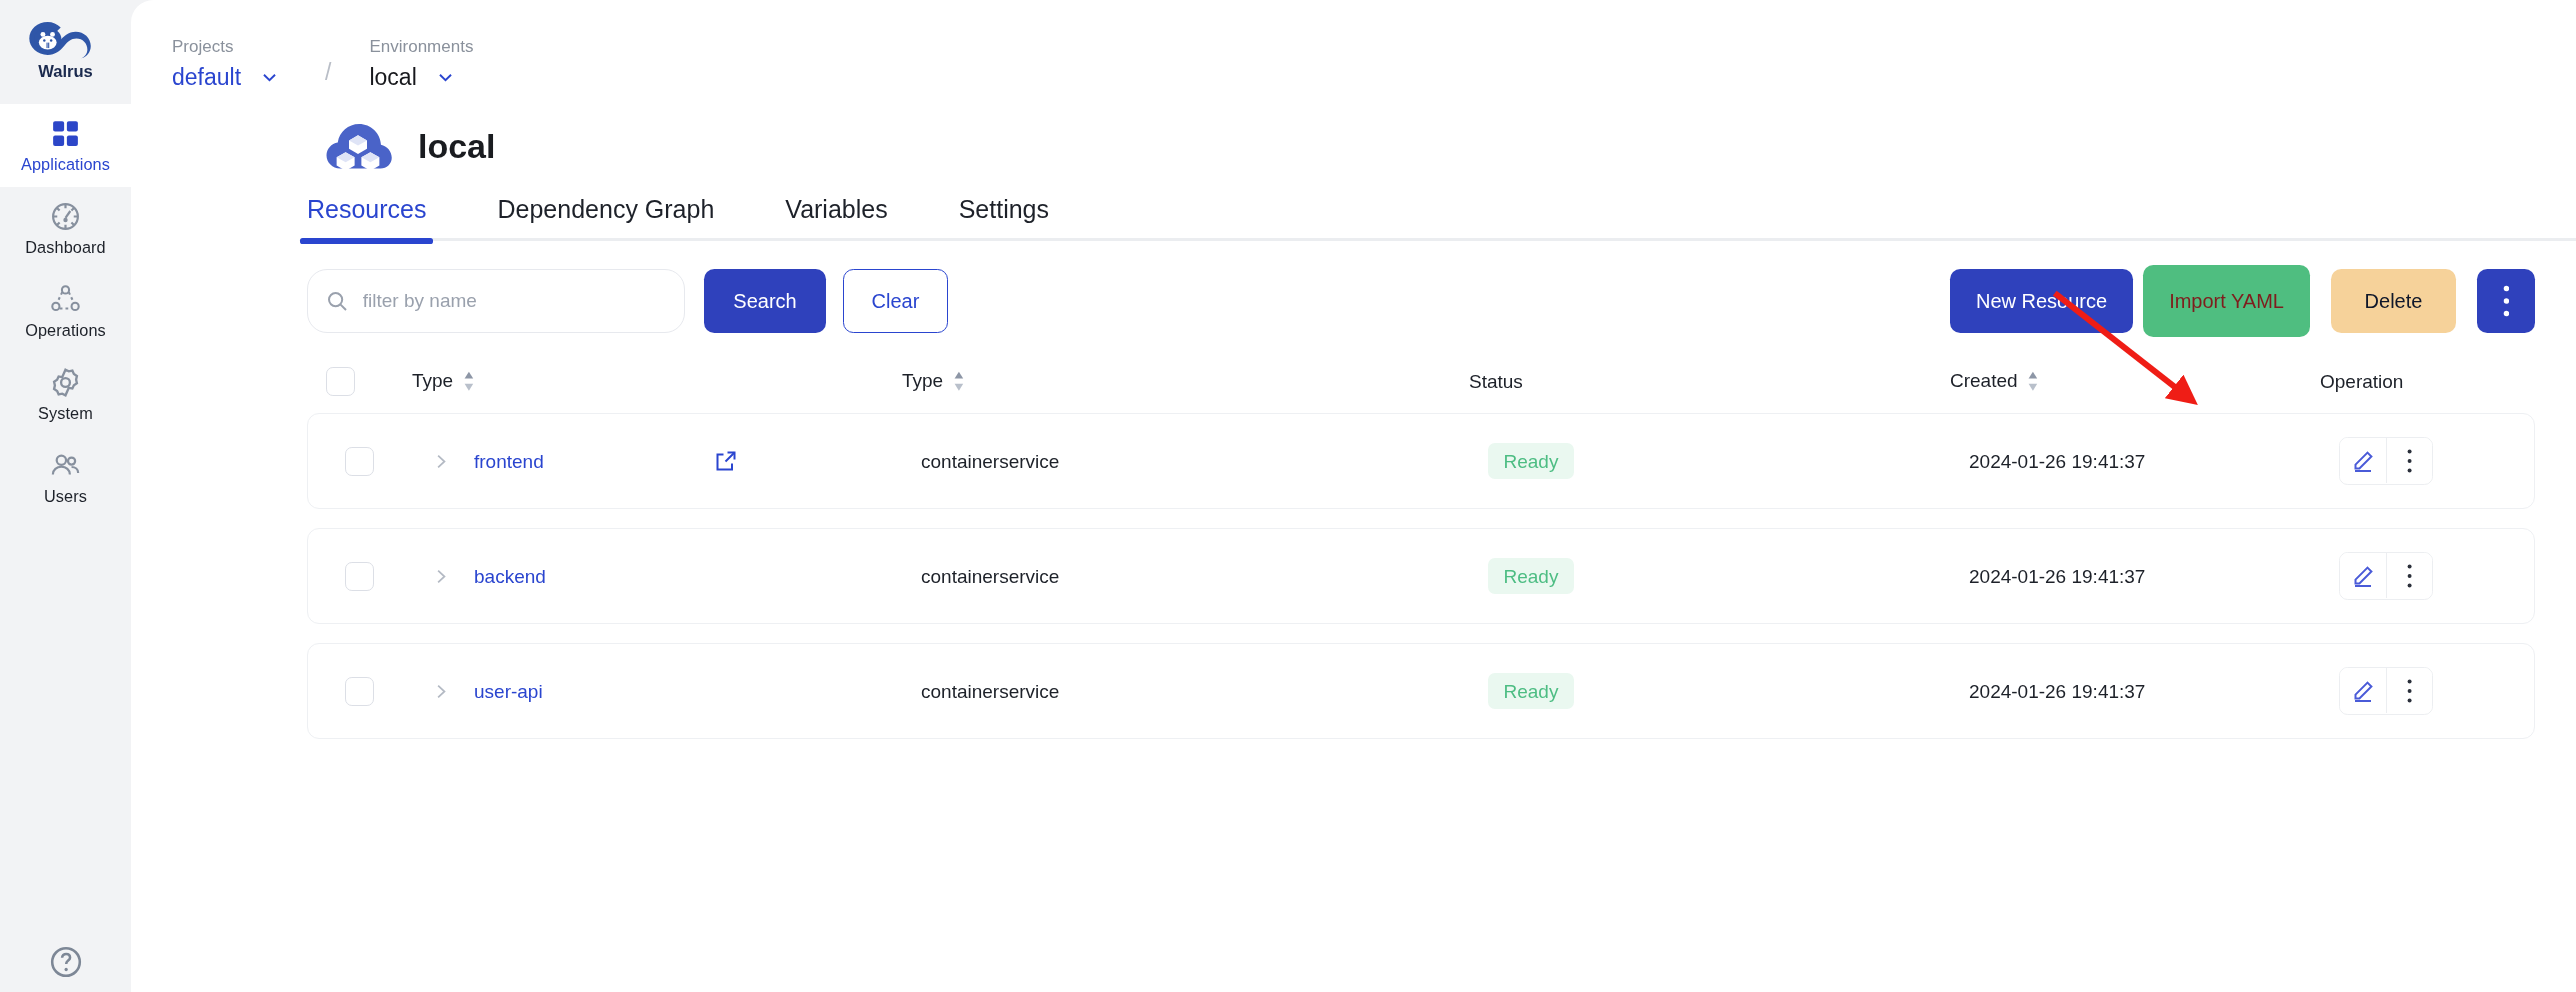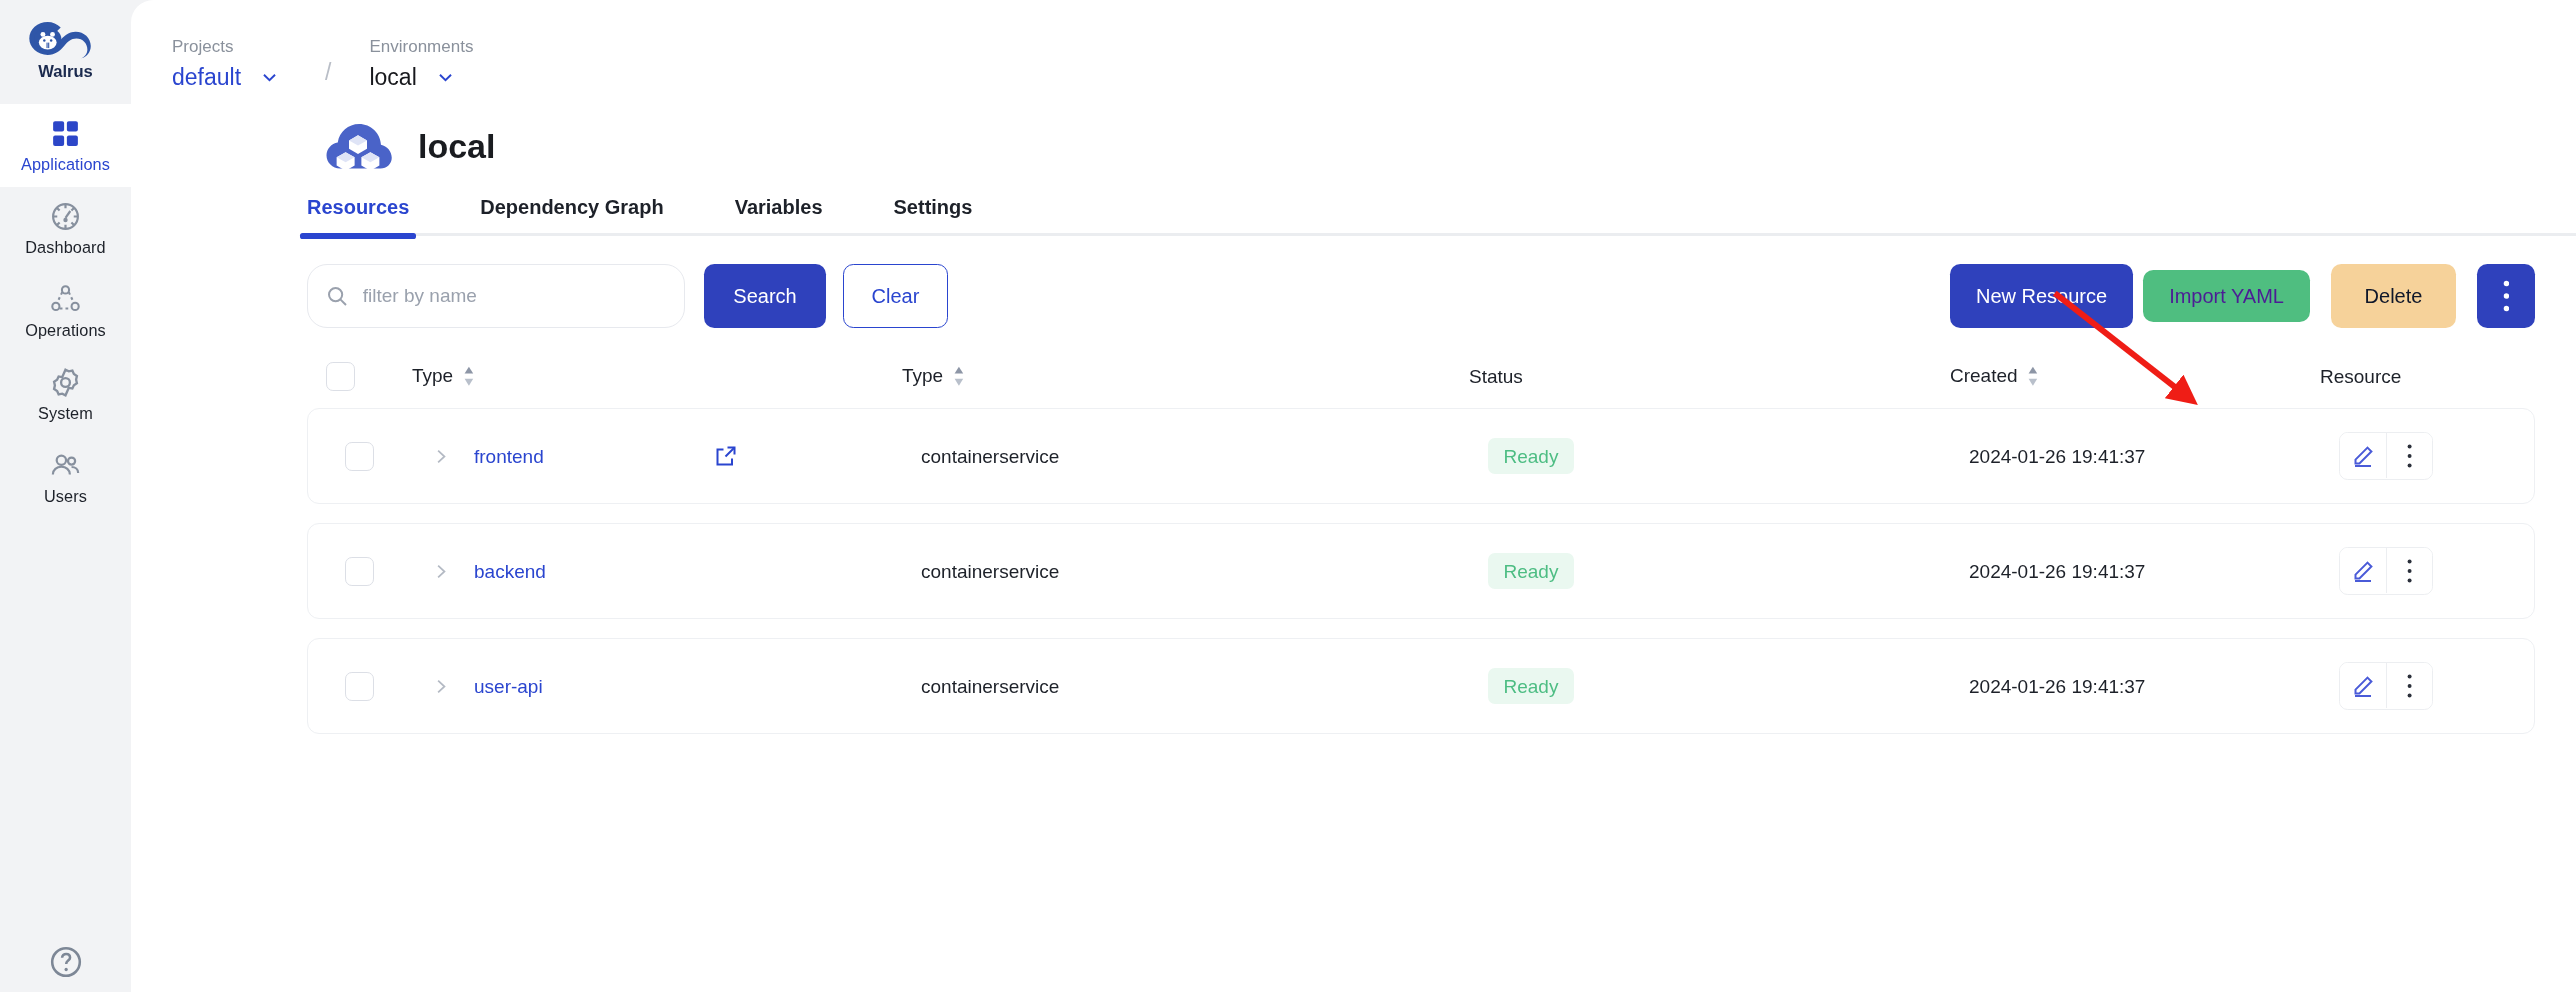--- a/index.html
+++ b/index.html
@@ -62,22 +62,22 @@
 
   
   .page-head { display: flex; align-items: center; gap: 24px; padding: 17px 0 0 191px; height: 96px; }
   .env-icon { width: 72px; height: 72px; display: block; }
   .page-title { font-size: 34px; color: #1a1c20; line-height: 1; }
 
   
   .tabs-bar { position: relative; margin-top: 12px; padding-left: 176px; }
   .tabs { display: flex; align-items: flex-end; gap: 0; position: relative; z-index: 2; }
   .tab {
-    font-size: 20px; color: #1d2129; padding: 0 0 19px 0; margin-right: 71px;
-    cursor: pointer; position: relative; line-height: 1; font-weight: bold;
+    font-size: 25px; color: #1d2129; padding: 0 0 19px 0; margin-right: 71px;
+    cursor: pointer; position: relative; line-height: 1;
   }
   .tab.active { color: #2a45cf; }
   .tab.active::after {
     content: ""; position: absolute; left: -6.9px; right: -6.9px; bottom: -2.6px; height: 5.2px;
     background: #2a45cf; border-radius: 2.6px;
   }
   .tabs-rule { position: absolute; left: 176px; right: 0; bottom: 0; height: 3.4px; background: #ebedf0; }
 
   
   .toolbar { display: flex; align-items: center; padding: 31px 0 0 176px; height: 89px; }
@@ -96,21 +96,21 @@
     border: none; border-radius: 10.3px; font-size: 20px; cursor: pointer;
     font-family: "Liberation Sans", sans-serif; line-height: 1;
     display: inline-flex; align-items: center; justify-content: center;
   }
   .btn-search { background: #2f41bc; color: #fff; width: 122px; height: 64px; margin-left: 19px; }
   .btn-clear { background: #fff; color: #2a45cf; width: 105px; height: 64px; margin-left: 17px;
                border: 1.7px solid #2a45cf; }
 
   .toolbar-right { margin-left: auto; display: flex; align-items: center; padding-right: 41px; }
   .btn-new { background: #2f41bc; color: #fff; height: 64px; padding: 0 26px; }
-  .btn-import { background: #4fbe80; color: #4c1d95; height: 52px; padding: 0 26px; margin-left: 10px; }
+  .btn-import { background: #4fbe80; color: #7f1d1d; height: 72px; padding: 0 26px; margin-left: 10px; }
   .btn-delete { background: #f6d29a; color: #0f172a; height: 64px; padding: 0 34px; margin-left: 20.6px; }
   .btn-more { background: #2f41bc; color: #fff; height: 64px; width: 58px; margin-left: 20.6px; }
   .dots-v { width: 6.9px; height: 34px; display: block; }
 
   
   .table { padding: 0 41px 0 176px; margin-top: 19px; }
   .thead { display: flex; align-items: center; height: 64px; padding-left: 19px; }
   .th { font-size: 19px; color: #1d2129; display: flex; align-items: center; gap: 8.6px; line-height: 1; }
   .sorter { width: 13.8px; height: 22.4px; display: block; color: #9aa3b2; }
 
@@ -345,21 +345,21 @@
           <span>Status</span>
         </div>
         <div class="col-created th">
           <span>Created</span>
           <svg class="sorter" viewBox="0 0 16 26">
             <path d="M8 2 13 10H3z" fill="#8d96a6"></path>
               <path d="M8 24 13 16H3z" fill="#b9c0cb"></path>
           </svg>
         </div>
         <div class="col-op th">
-          <span>Resource</span>
+          <span>Operation</span>
         </div>
       </div>
 
       <div class="row">
         <div class="col-check">
           <span class="chk"></span>
         </div>
         <div class="col-name">
           <div class="name-cell">
             <svg class="expand-ico" viewBox="0 0 24 24" fill="none" stroke="currentColor" stroke-width="2.2">

